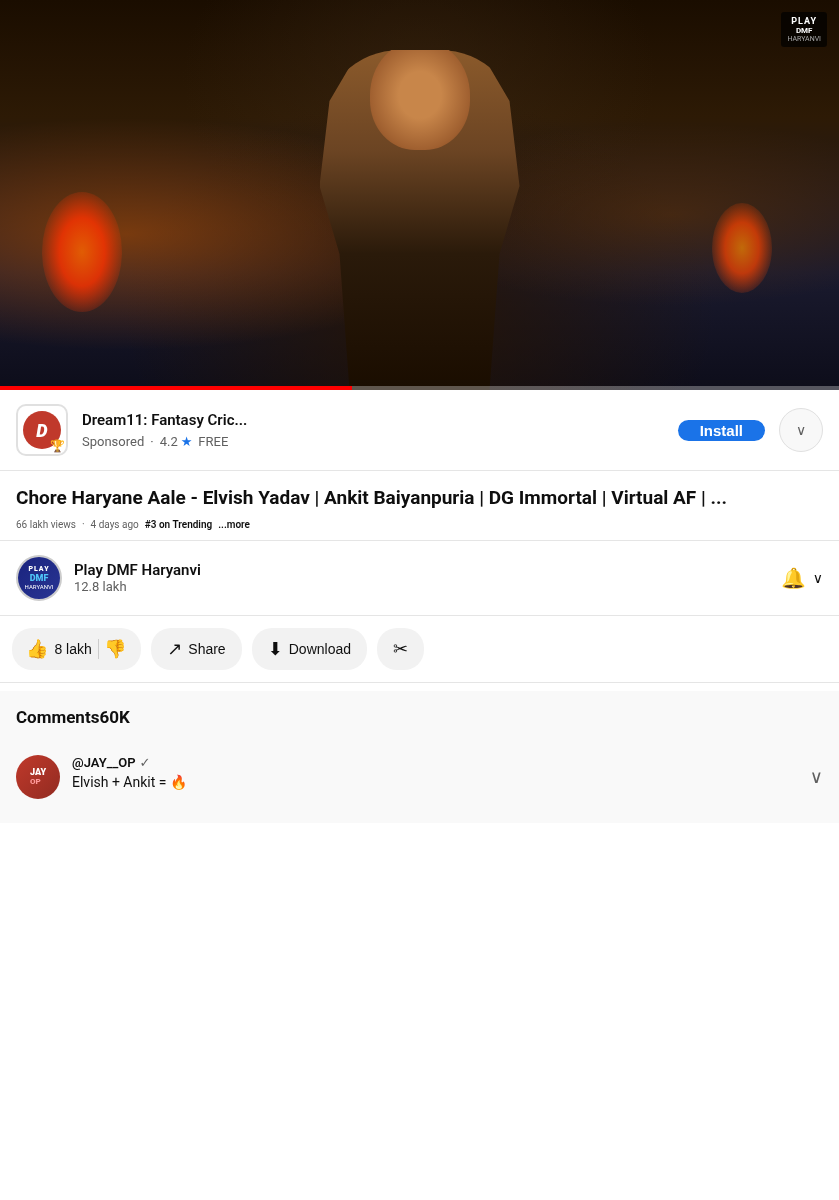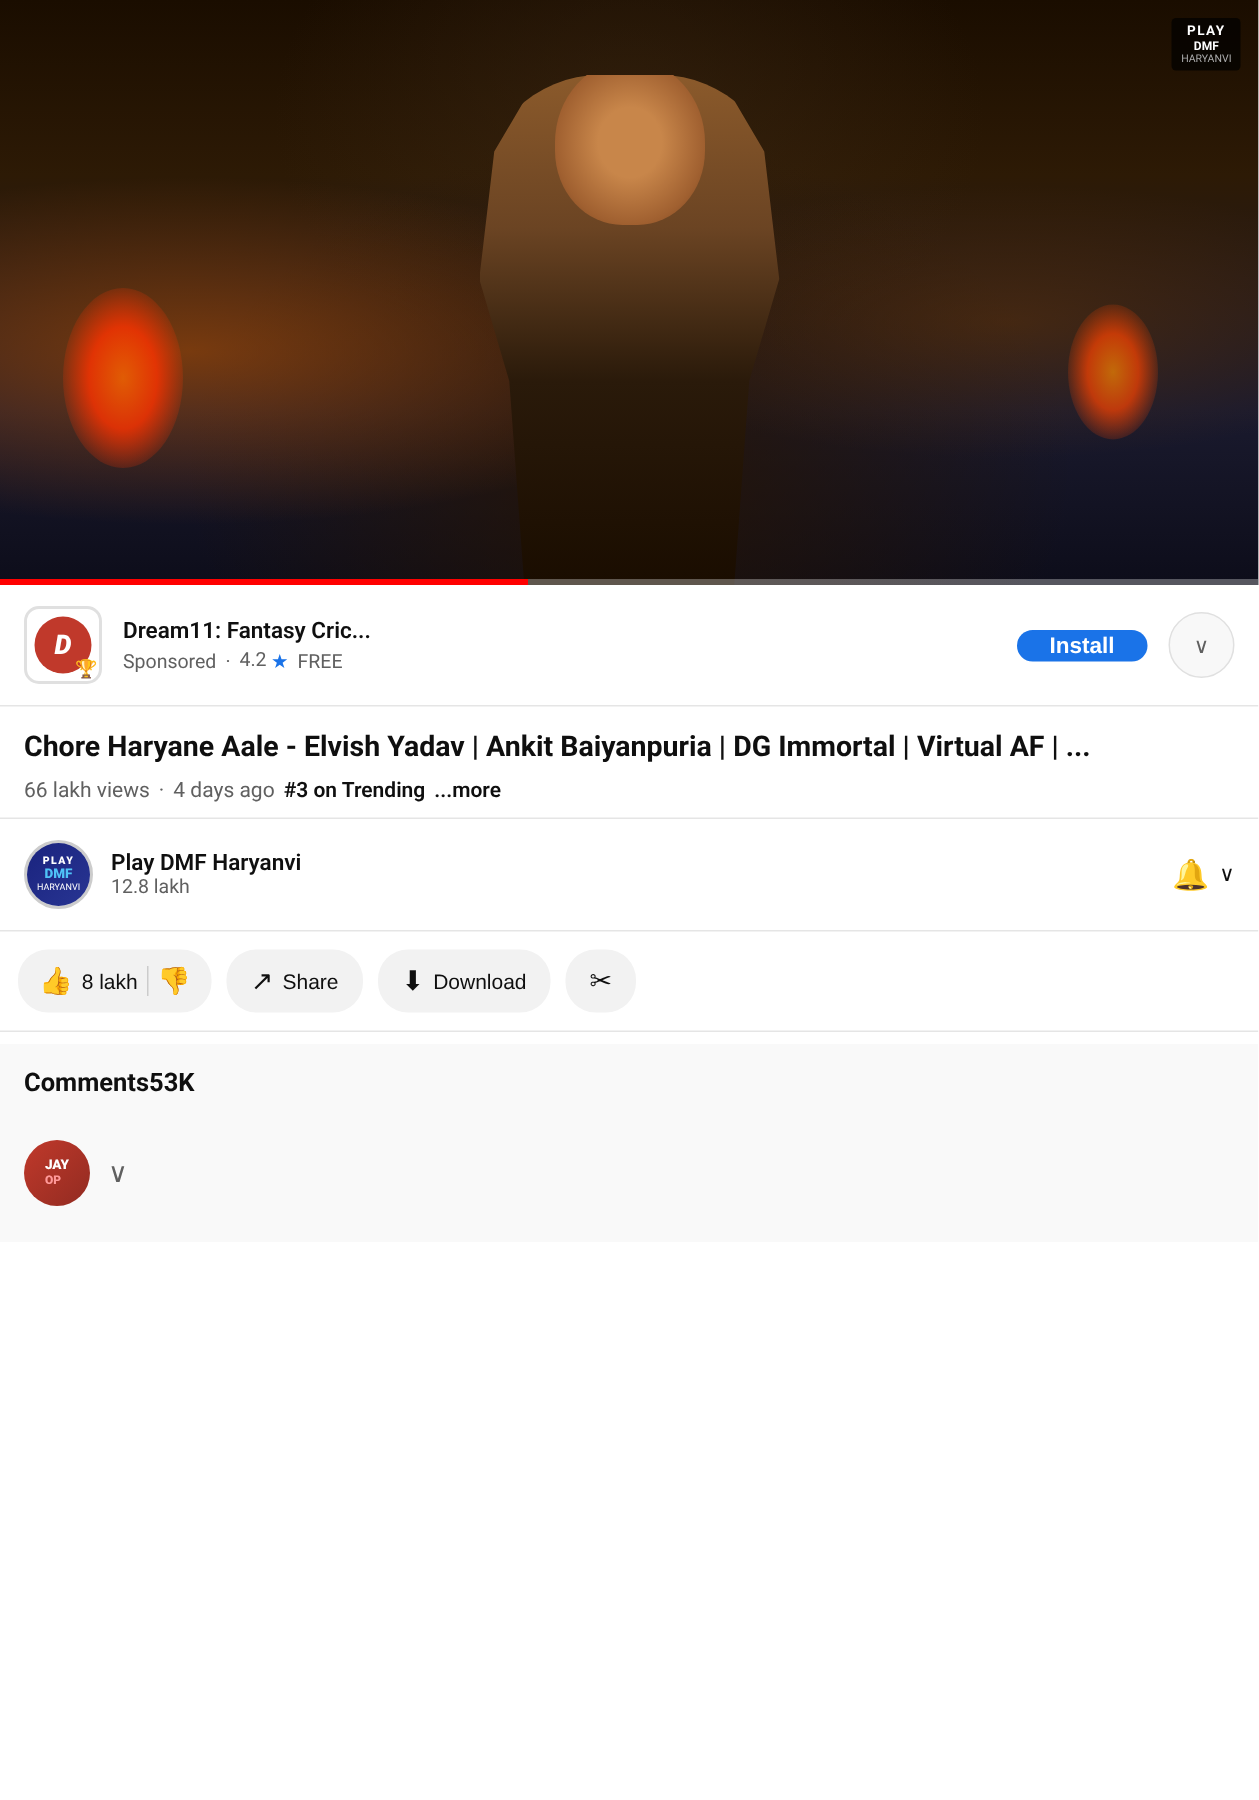--- a/index.html
+++ b/index.html
@@ -177,21 +177,21 @@
       display: flex;
       align-items: center;
       gap: 6px;
       margin-top: 3px;
     }
     .ad-sponsored {
       color: #606060;
     }
     .ad-rating {
       display: flex;
-      align-items: flex-start;
+      align-items: flex-end;
       gap: 3px;
     }
     .star { color: #1a73e8; font-size: 13px; }
     .ad-free { color: #606060; }
     .install-btn {
       background: #1a73e8;
       color: #fff;
       border: none;
       border-radius: 20px;
       padding: 2px 22px;
@@ -224,21 +224,21 @@
       font-size: 19px;
       font-weight: 700;
       color: #0f0f0f;
       line-height: 1.35;
       margin-bottom: 8px;
     }
     .video-stats {
       display: flex;
       align-items: center;
       gap: 6px;
-      font-size: 14px;
+      font-size: 10px;
       color: #606060;
     }
     .trending-badge {
       color: #0f0f0f;
       font-weight: 600;
     }
     .more-link {
       color: #0f0f0f;
       font-weight: 600;
       cursor: pointer;
@@ -519,25 +519,32 @@
     <span>Download</span>
   </button>
   <button class="action-pill">
     <span class="action-icon">✂</span>
   </button>
 </div>
 
 <div class="comments-section">
   <div class="comments-header">
     <span class="comments-title">Comments</span>
-    <span class="comments-count">53K</span>
+    <span class="comments-count">60K</span>
   </div>
 
   <div class="comment-item">
     <div class="comment-avatar" style="background: linear-gradient(135deg, #c0392b, #922b21);">
       <div class="comment-avatar-text">
         <div style="font-size:9px;font-weight:900;color:white;text-align:center;line-height:1.1;">JAY</div>
         <div style="font-size:8px;font-weight:900;color:#ff9999;text-align:left;">OP</div>
       </div>
     </div>
+    <div class="comment-content">
+      <div class="comment-username">
+        <span class="comment-user-name">@JAY__OP</span>
+        <span class="verified-icon">✓</span>
+      </div>
+      <div class="comment-text">Elvish + Ankit = 🔥</div>
+    </div>
     <span class="comment-chevron">∨</span>
   </div>
 </div>
 
 </body></html>

